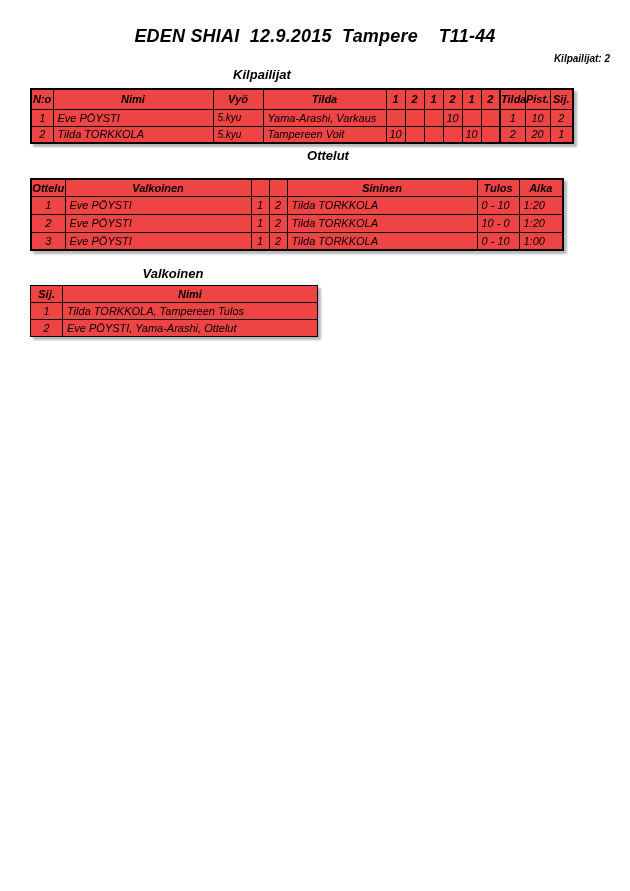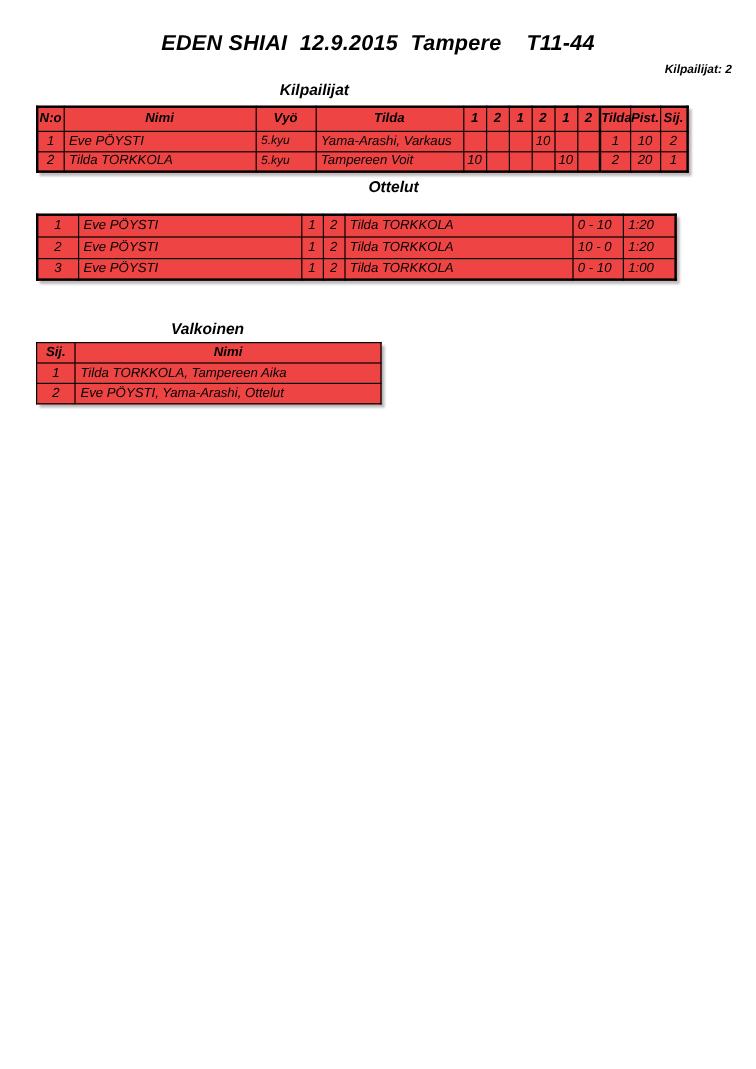--- a/index.html
+++ b/index.html
@@ -144,20 +144,29 @@
     <colgroup>
       <col style="width:34px">
         <col style="width:186px">
         <col style="width:18px">
         <col style="width:18px">
       <col style="width:190px">
         <col style="width:42px">
         <col style="width:44px">
     </colgroup>
     <tbody>
+        <tr>
+      <th>Ottelu</th>
+      <th>Valkoinen</th>
+      <th></th>
+      <th></th>
+      <th>Sininen</th>
+      <th>Tulos</th>
+      <th>Aika</th>
+    </tr>
     <tr>
       <td>1</td>
       <td class="al">Eve PÖYSTI</td>
       <td>1</td>
       <td>2</td>
       <td class="al">Tilda TORKKOLA</td>
       <td class="al">0 - 10</td>
       <td class="al">1:20</td>
     </tr>
     <tr>
@@ -188,21 +197,21 @@
       <col style="width:32px">
         <col style="width:255px">
     </colgroup>
     <tbody>
         <tr>
       <th>Sij.</th>
       <th>Nimi</th>
     </tr>
     <tr>
       <td>1</td>
-      <td class="al">Tilda TORKKOLA, Tampereen Aika</td>
+      <td class="al">Tilda TORKKOLA, Tampereen Tulos</td>
     </tr>
     <tr>
       <td>2</td>
       <td class="al">Eve PÖYSTI, Yama-Arashi, Ottelut</td>
     </tr>
   </tbody>
     </table>
 
 </div>
 

